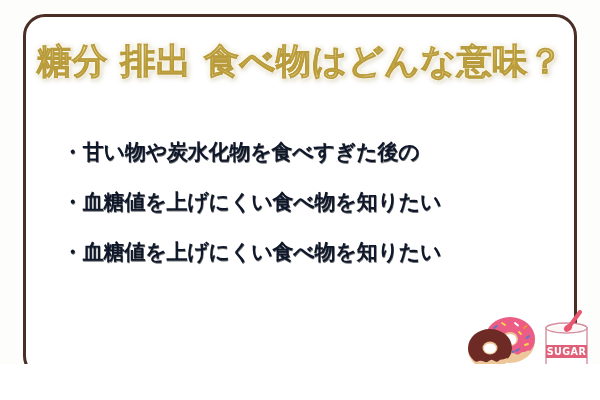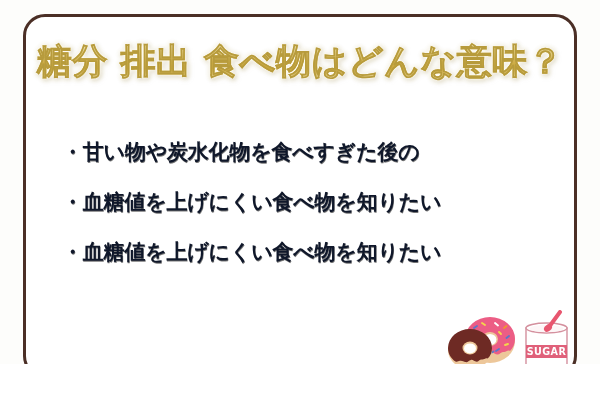--- a/index.html
+++ b/index.html
@@ -87,21 +87,21 @@
     letter-spacing: -0.2px;
     text-shadow: 0.5px 0.5px 0 rgba(0,0,0,0.55);
   }
   .line.cont {
     padding-left: 24px;
   }
 
   
   #illustration {
     position: absolute;
-    left: 448px;
+    left: 468px;
     top: 310px;
     width: 125px;
     height: 70px;
   }
   #illustration svg { display: block; }
 </style>
 </head>
 <body>
 
 <div id="slide">

